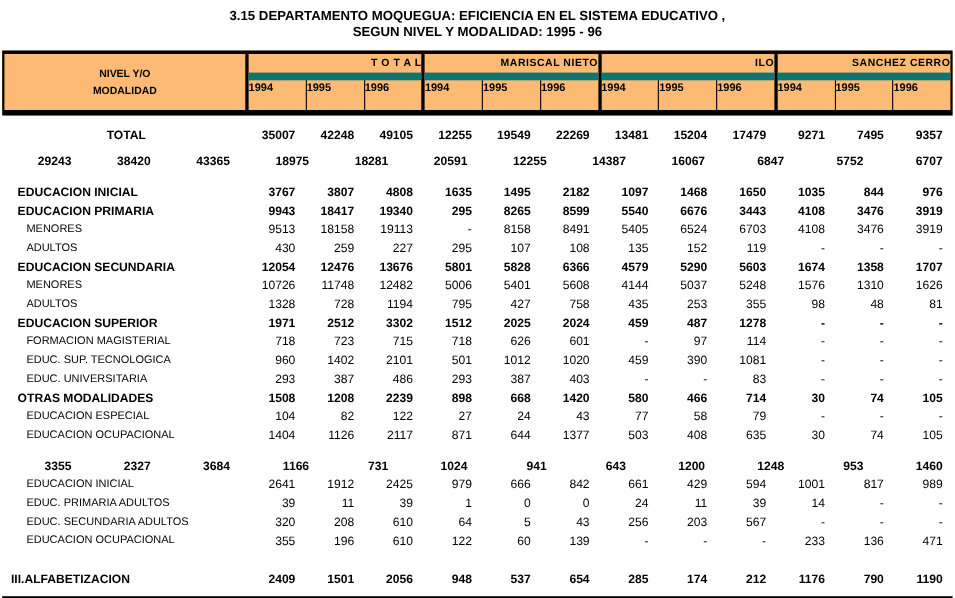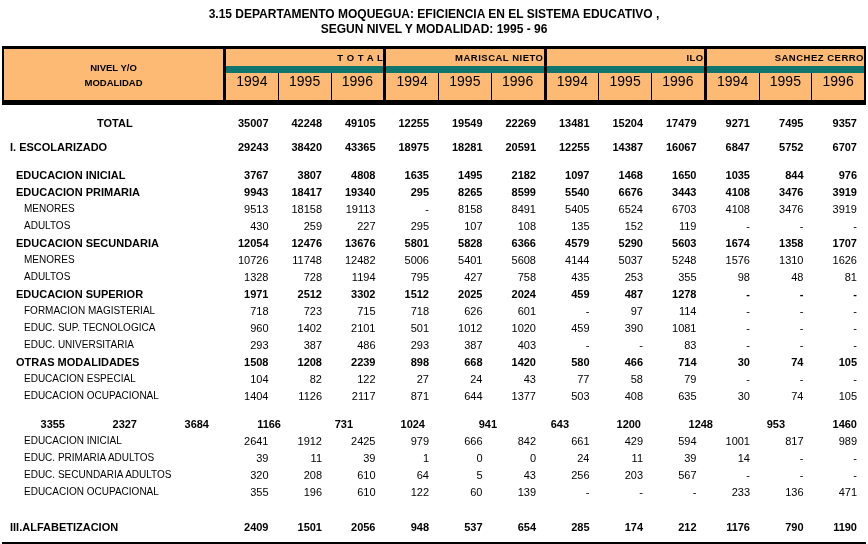--- a/index.html
+++ b/index.html
@@ -54,22 +54,22 @@
   .h-group-name {
     height: 17px; line-height: 17px;
     text-align: right;
     font-weight: bold; font-size: 9.5px;
     border-bottom: 7px solid #0f766e;
     letter-spacing: 0.5px;
   }
   .h-years { display: flex; flex: 1 1 auto; }
   .h-year {
     flex: 1 1 0;
-    text-align: center;
-    font-weight: normal; font-size: 14px;
+    text-align: left;
+    font-weight: bold; font-size: 10px;
     line-height: 16px;
     border-right: 1px solid #000;
   }
   .h-year:last-child { border-right: none; }
 
   
   .tbody {
     padding-top: 9px;
     padding-bottom: 7px;
     border-bottom: 4px solid #000;
@@ -172,21 +172,20 @@
           <div class="val">19549</div>
           <div class="val">22269</div>
           <div class="val">13481</div>
           <div class="val">15204</div>
           <div class="val">17479</div>
           <div class="val">9271</div>
           <div class="val">7495</div>
           <div class="val">9357</div>
         </div>
         <div class="row bold" style="margin-top: 7px;">
-          <div class="lbl section">I. ESCOLARIZADO</div>
           <div class="val">29243</div>
           <div class="val">38420</div>
           <div class="val">43365</div>
           <div class="val">18975</div>
           <div class="val">18281</div>
           <div class="val">20591</div>
           <div class="val">12255</div>
           <div class="val">14387</div>
           <div class="val">16067</div>
           <div class="val">6847</div>

